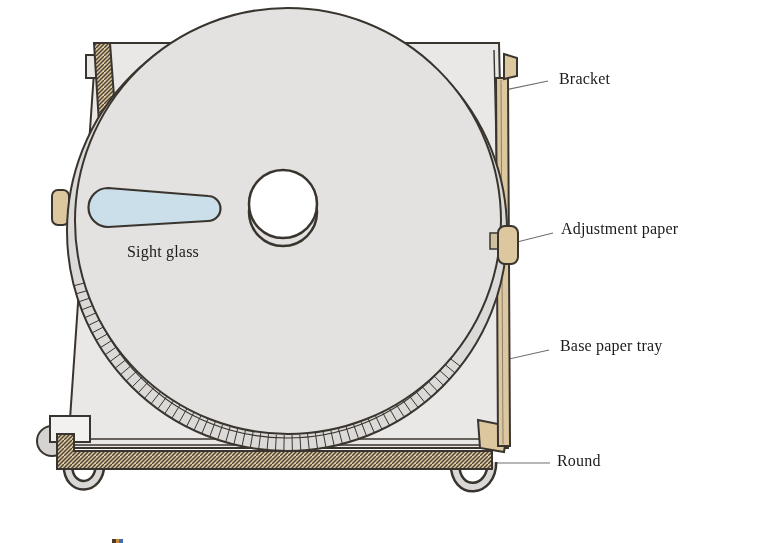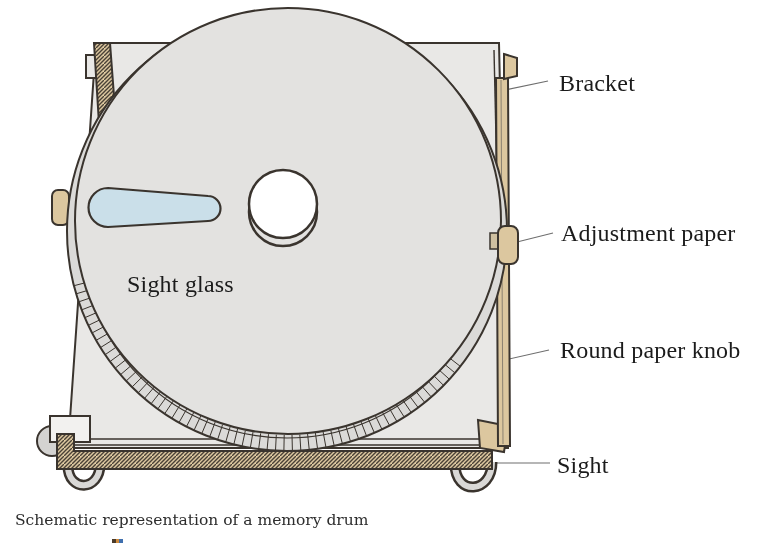--- a/index.html
+++ b/index.html
@@ -1,19 +1,19 @@
 <!DOCTYPE html>
 <html><head>
 <meta charset="utf-8">
 <style>
   html,body{margin:0;padding:0;background:#ffffff;}
   .stage{position:relative;width:765px;height:543px;background:#ffffff;overflow:hidden;
          font-family:"Liberation Serif", serif;}
   .stage svg{position:absolute;left:0;top:0;}
-  .part-label{position:absolute;font-size:24px;color:#1b1b1b;white-space:nowrap;
+  .part-label{position:absolute;font-size:16px;color:#1b1b1b;white-space:nowrap;
               font-family:"Liberation Serif", serif;letter-spacing:0.2px;}
   .caption{position:absolute;left:15px;top:511px;font-size:15.5px;color:#2d2d2d;
            font-family:"DejaVu Serif", serif;}
   .cutoff{position:absolute;left:112px;top:539px;width:11px;height:4px;display:flex;}
   .cutoff span{flex:1;height:100%;}
   .cut-a{background:#4a3b2a;}
   .cut-b{background:#cf8a3b;}
   .cut-c{background:#3f6fae;}
 </style>
 </head>
@@ -134,26 +134,25 @@
       <path d="M455,464 C455,496 492,494 492,462" fill="none" stroke="#3a342e" stroke-width="11"></path>
       <path d="M455,464 C455,496 492,494 492,462" fill="none" stroke="#d9d8d6" stroke-width="6"></path>
     </g>
 
     <path d="M57,434 L74,434 L74,451 L492,451 L492,469 L57,469 Z" fill="url(#hatch)" stroke="#3a342e" stroke-width="2"></path>
 
     <rect x="490" y="233" width="12" height="16" fill="#cfc0a0" stroke="#3a342e" stroke-width="1.5"></rect>
     <rect x="498" y="226" width="20" height="38" rx="7" fill="#dcc79f" stroke="#3a342e" stroke-width="2"></rect>
   </svg>
 
-  <div class="part-label" style="left:127px;top:243px;margin-top:28px;">Sight glass</div>
+  <div class="part-label" style="left:127px;top:243px;">Sight glass</div>
   <div class="part-label" style="left:559px;top:70px;">Bracket</div>
   <div class="part-label" style="left:561px;top:220px;">Adjustment paper</div>
-  <div class="part-label" style="left:560px;top:337px;">Round paper knob</div>
-  <div class="part-label" style="left:557px;top:452px;">Sight</div>
+  <div class="part-label" style="left:560px;top:337px;">Base paper tray</div>
+  <div class="part-label" style="left:557px;top:452px;">Round</div>
 
-  <div class="caption">Schematic representation of a memory drum</div>
 
   <div class="cutoff">
     <span class="cut-a"></span>
     <span class="cut-b"></span>
     <span class="cut-c"></span>
   </div>
 </div>
 
 </body></html>

